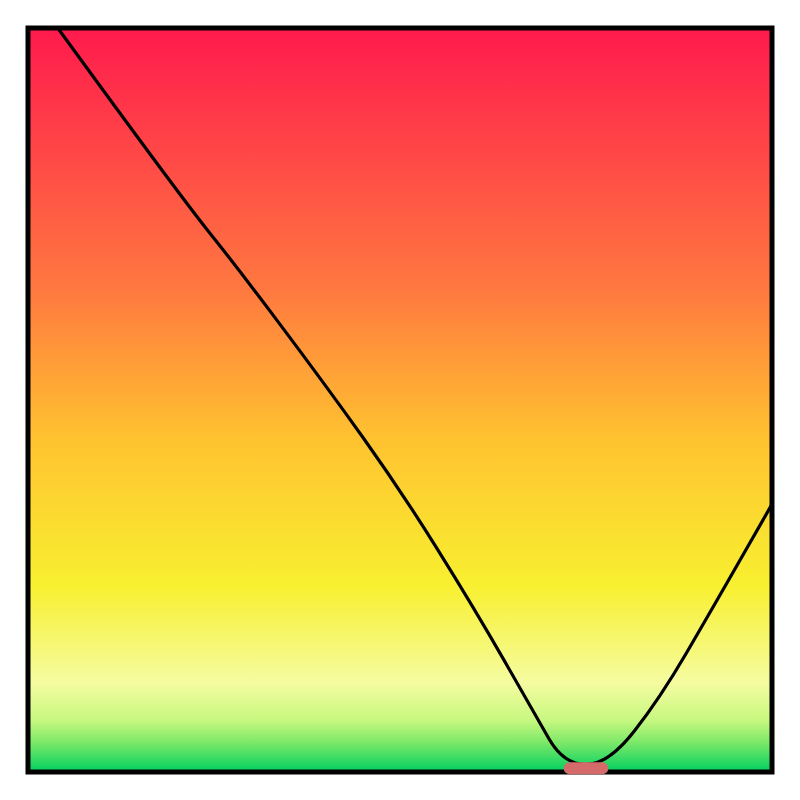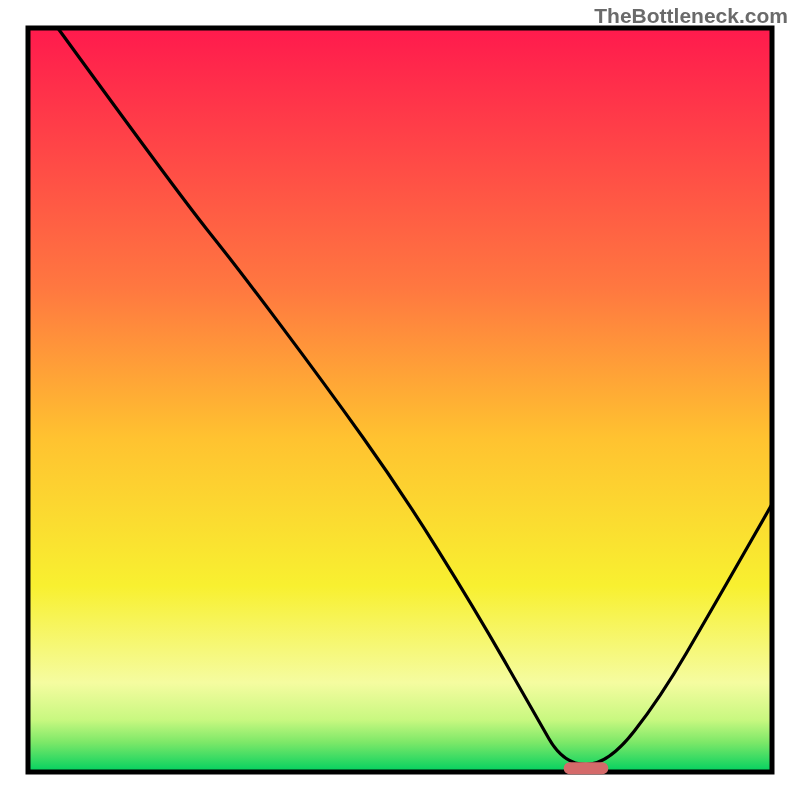--- a/index.html
+++ b/index.html
@@ -25,21 +25,20 @@
     z-index: 10;
   }
   svg {
     display: block;
   }
 </style>
 </head>
 <body>
 
 <div class="chart-container">
-  <div class="watermark">TheBottleneck.com</div>
   <svg width="800" height="800" viewBox="0 0 800 800">
     <defs>
       <linearGradient id="bg-gradient" x1="0" y1="0" x2="0" y2="1">
         <stop id="gs0" offset="0%" stop-color="#ff1a4d"></stop>
         <stop id="gs1" offset="35%" stop-color="#ff7840"></stop>
         <stop id="gs2" offset="55%" stop-color="#ffc230"></stop>
         <stop id="gs3" offset="75%" stop-color="#f8f030"></stop>
         <stop id="gs4" offset="88%" stop-color="#f5fca0"></stop>
         <stop id="gs5" offset="93%" stop-color="#c8f880"></stop>
         <stop id="gs6" offset="96%" stop-color="#7de868"></stop>

